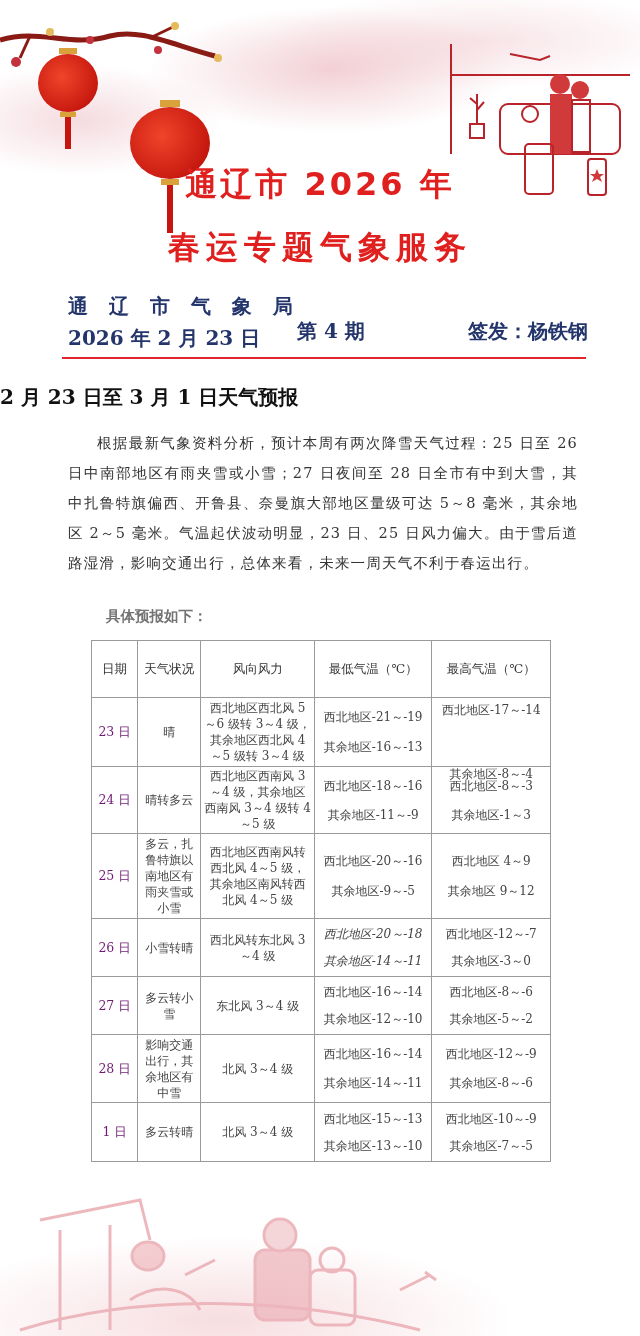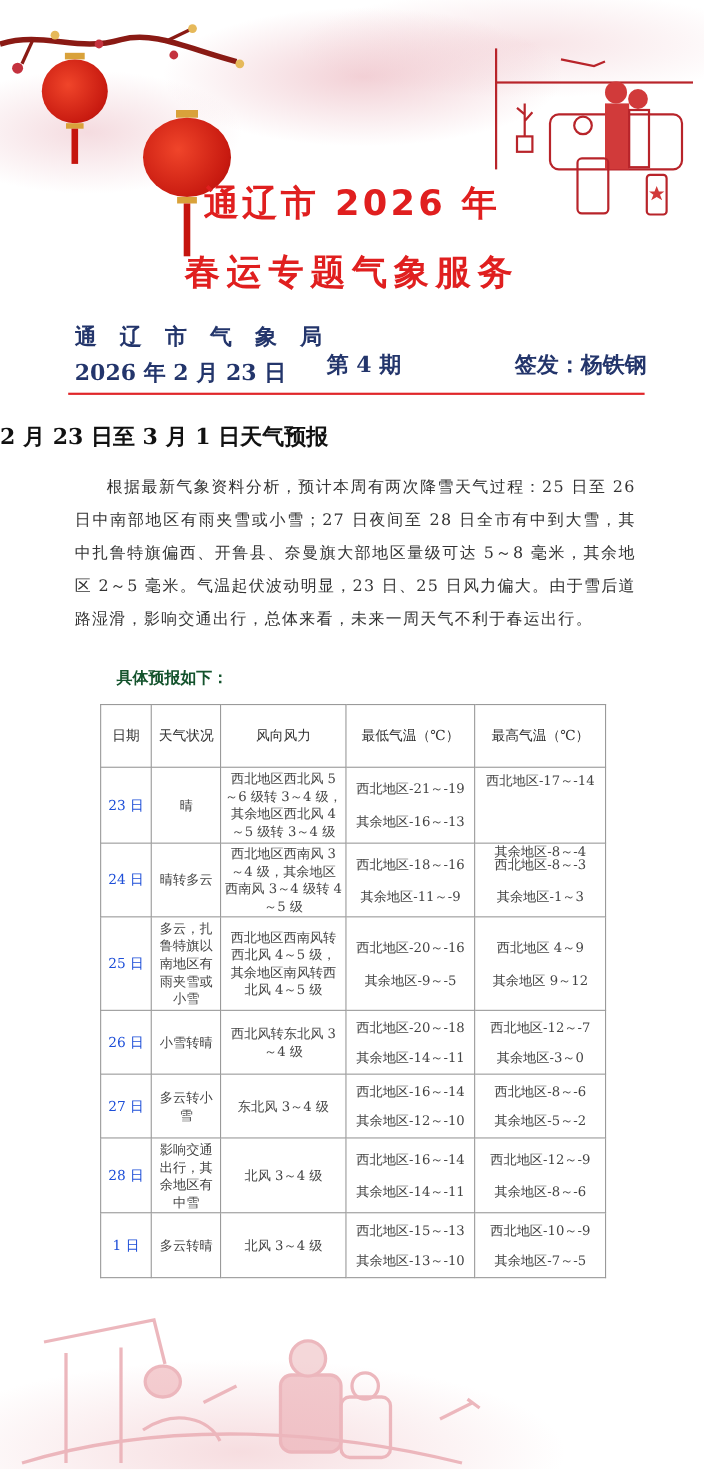--- a/index.html
+++ b/index.html
@@ -28,29 +28,29 @@
   .meta { position: absolute; color: #23356b; font-weight: bold; font-size: 20px; font-family: "DejaVu Serif", "Liberation Serif", serif; }
   .meta.org { left: 68px; top: 293px; letter-spacing: 7px; }
   .meta.date { left: 68px; top: 325px; }
   .meta.issue { left: 297px; top: 318px; }
   .meta.sign { left: 468px; top: 318px; }
   .redline { position: absolute; left: 62px; top: 357px; width: 524px; height: 2px; background: #e0262a; }
 
   .h2 { position: absolute; left: 0; top: 384px; width: 640px; text-align: left; font-size: 20px; font-weight: bold; color: #111; }
 
   .para { position: absolute; left: 68px; top: 428px; width: 510px; font-size: 14.5px; line-height: 30px; color: #333; text-align: justify; letter-spacing: 1.2px; text-indent: 2em; }
-  .sub { position: absolute; left: 106px; top: 607px; font-size: 14.5px; font-weight: bold; color: #14532d; }
+  .sub { position: absolute; left: 106px; top: 607px; font-size: 14.5px; font-weight: bold; color: #737373; }
 
   table.fc { position: absolute; left: 91px; top: 640px; width: 460px; border-collapse: collapse; font-size: 12px; color: #444; }
   table.fc td, table.fc th { border: 1px solid #9a9a9a; text-align: center; vertical-align: middle; padding: 0 3px; line-height: 16px; font-weight: normal; }
   table.fc th { height: 57px; font-size: 12.5px; color: #333; }
   .c1 { width: 46px; } .c2 { width: 63px; } .c3 { width: 113px; } .c4 { width: 117px; } .c5 { width: 118px; }
   .tcell { display: flex; flex-direction: column; justify-content: space-around; height: 100%; }
   .tcell span { display: block; white-space: nowrap; }
-  .day { font-size: 12.5px; color: #1d4ed8; }
+  .day { font-size: 12.5px; color: #701a75; }
 
   .footer { position: absolute; left: 0; top: 1180px; width: 640px; height: 156px; overflow: hidden; }
   .footer .fade { position: absolute; inset: 0; background:
       radial-gradient(ellipse 420px 120px at 220px 140px, rgba(236,180,186,0.45), rgba(255,255,255,0) 70%); }
 </style>
 </head>
 <body>
 
 <div class="banner">
   <svg class="branch" viewBox="0 0 230 60">
@@ -167,21 +167,21 @@
             <span>西北地区 4～9</span>
             <span>其余地区 9～12</span>
           </div>
         </td>
     </tr>
     <tr style="height:58px;">
       <td class="day">26 日</td>
       <td>小雪转晴</td>
       <td>西北风转东北风 3～4 级</td>
       <td>
-          <div class="tcell" style="height:54px;">
+          <div class="tcell" style="height:54px;font-style:italic;">
             <span>西北地区-20～-18</span>
             <span>其余地区-14～-11</span>
           </div>
         </td>
       <td>
           <div class="tcell" style="height:54px;">
             <span>西北地区-12～-7</span>
             <span>其余地区-3～0</span>
           </div>
         </td>

